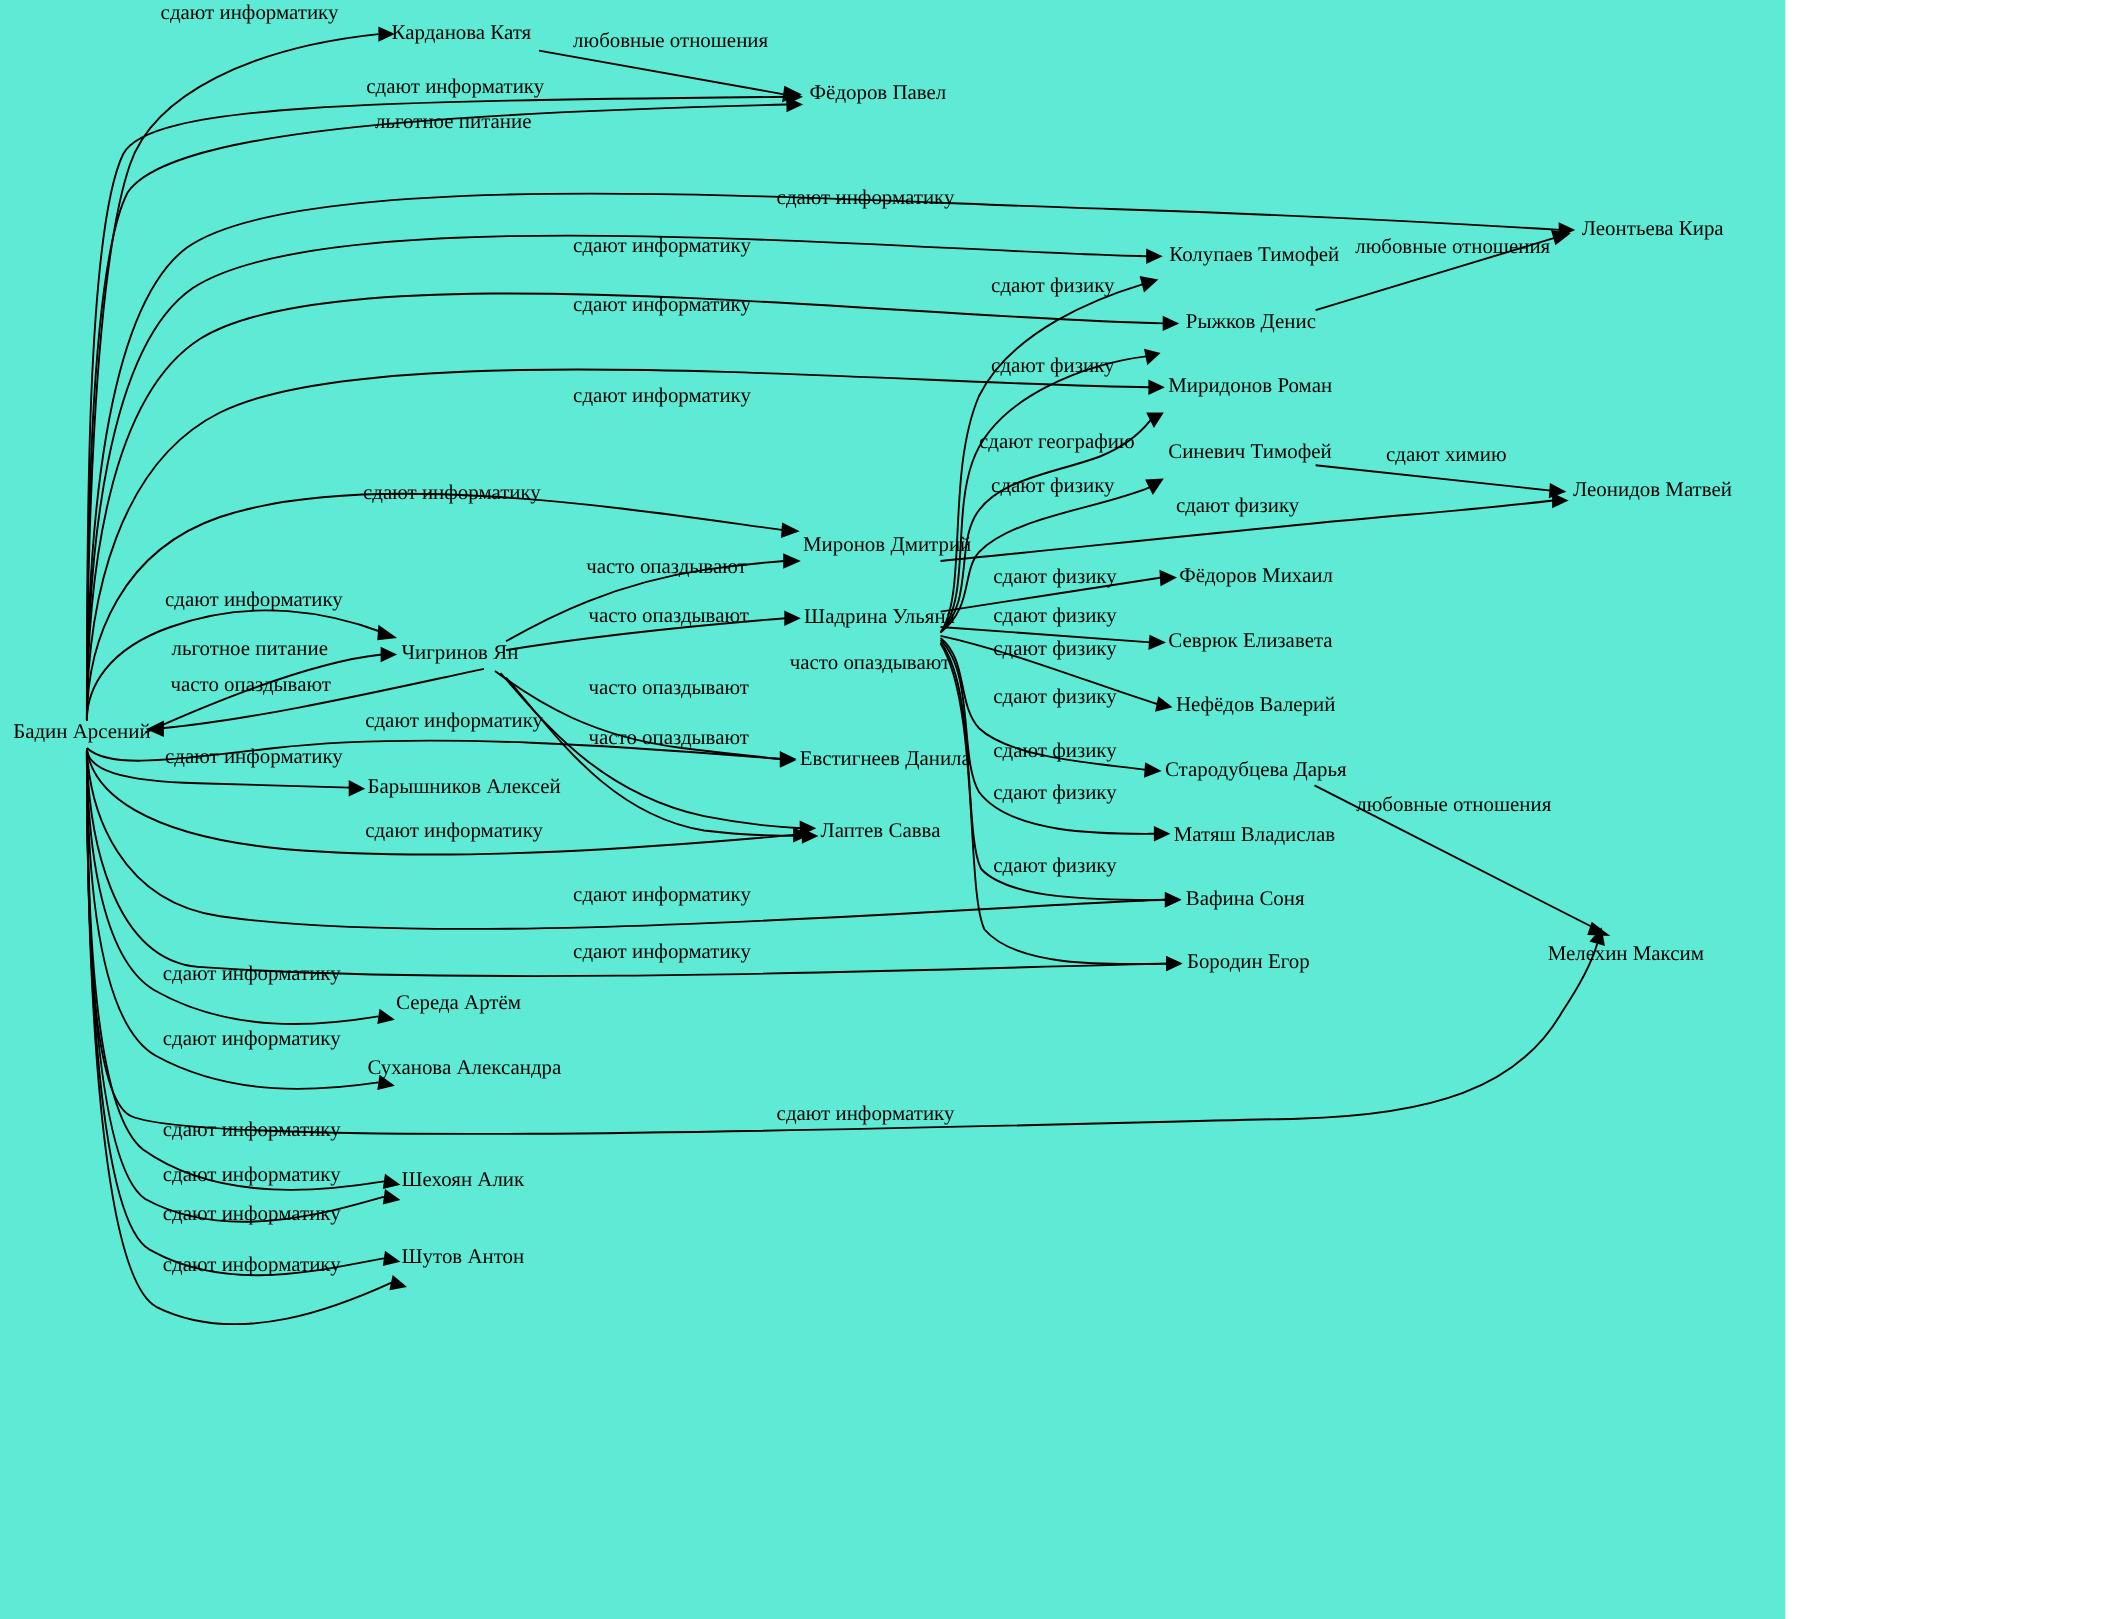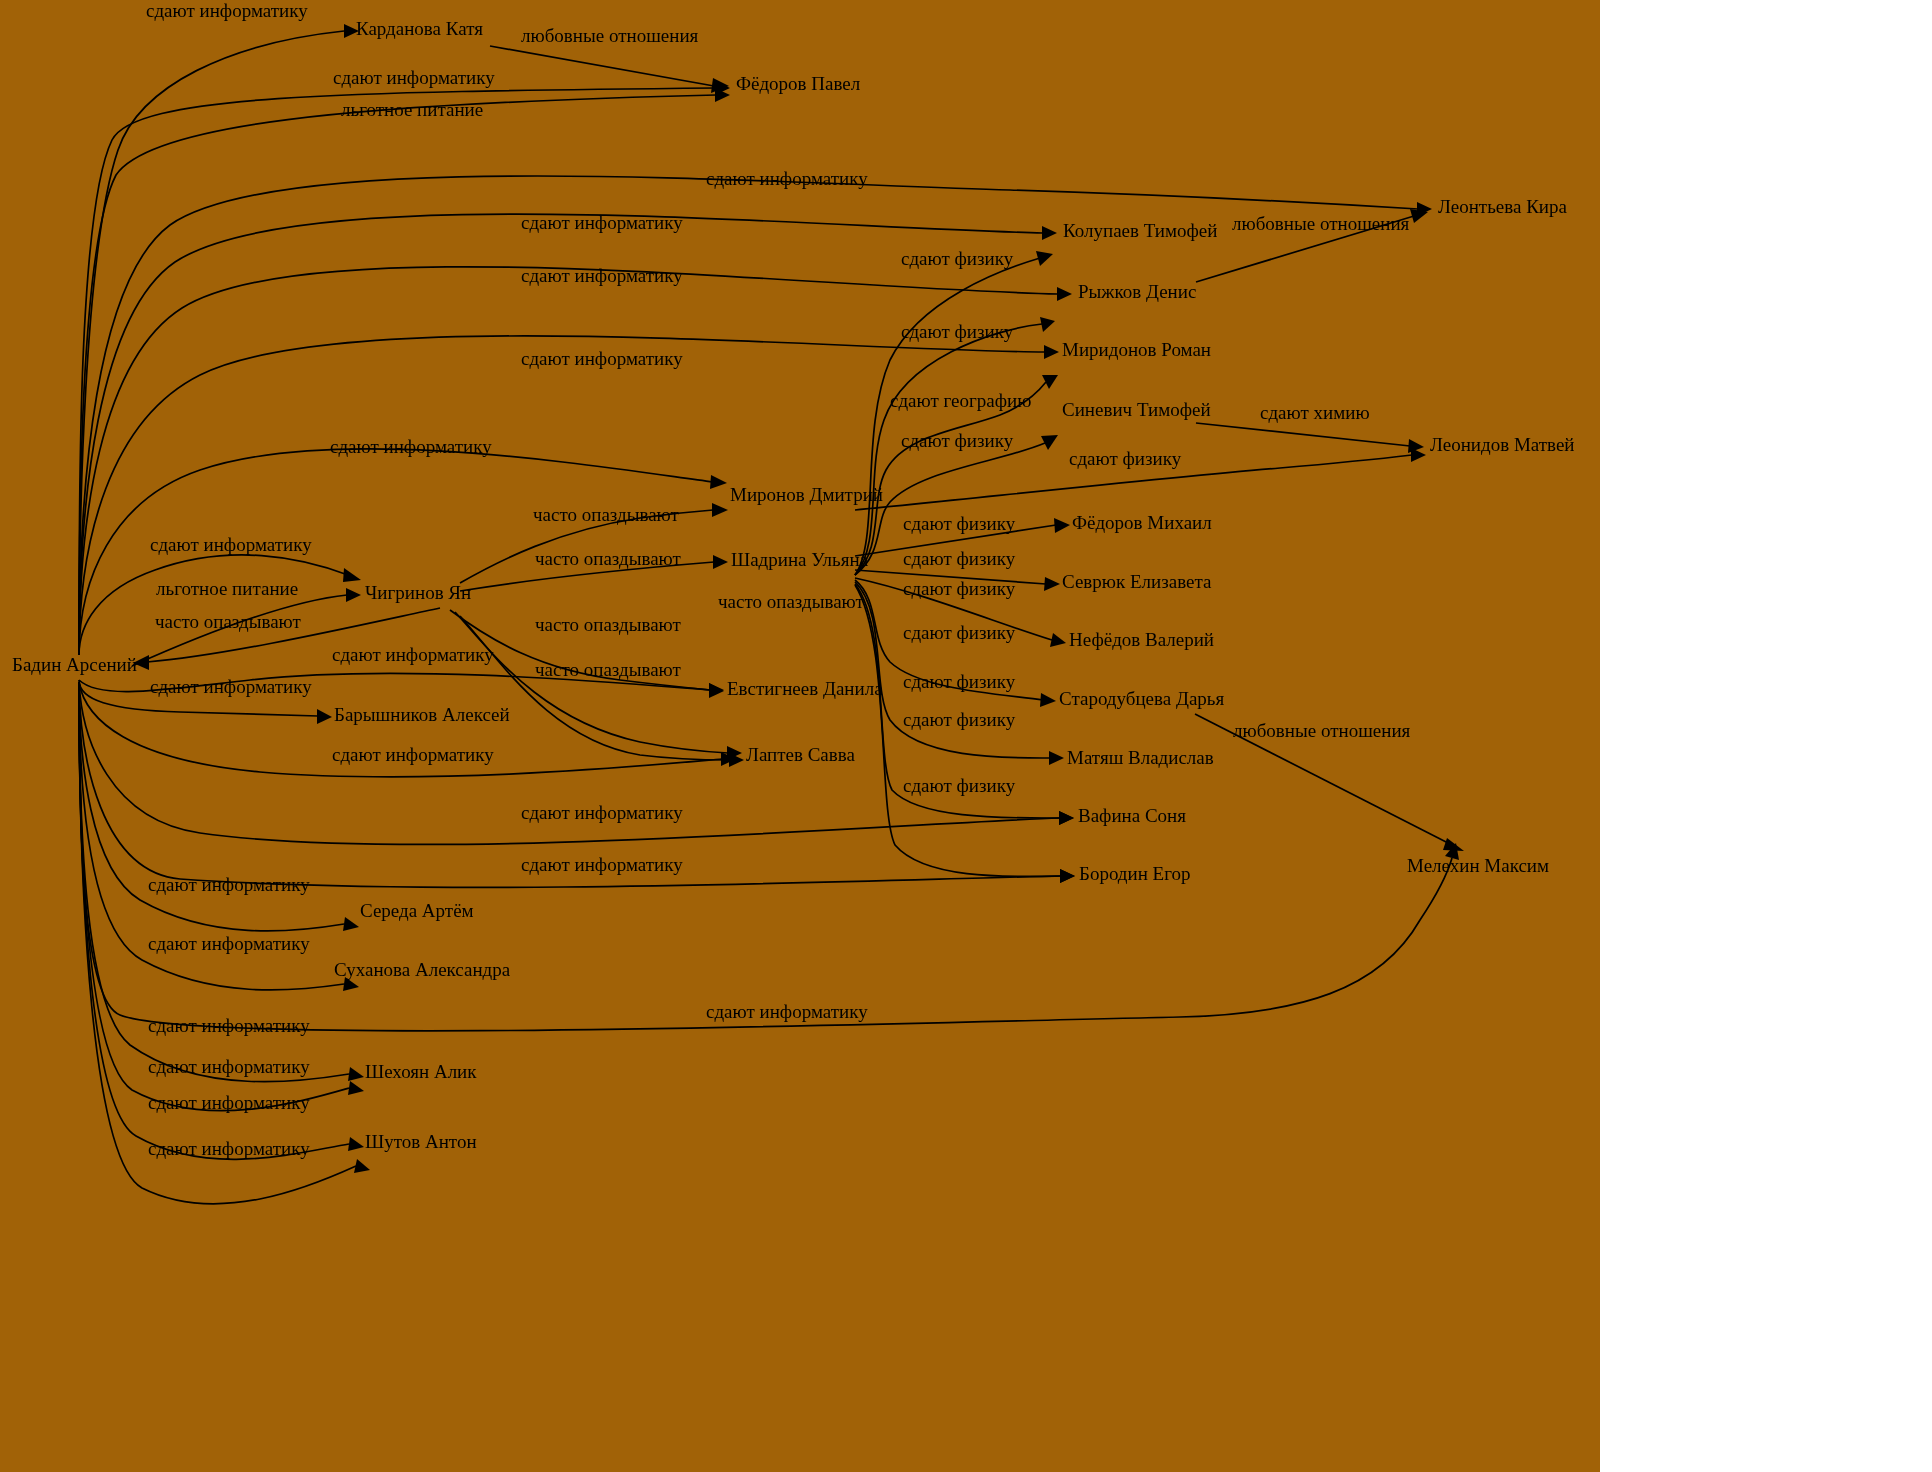--- a/index.html
+++ b/index.html
@@ -4,23 +4,24 @@
 <style>
   html, body {
     margin: 0;
     padding: 0;
     background: #ffffff;
   }
   #graph-root {
     position: relative;
     width: 1600px;
     height: 1472px;
-    background: #a16207;
+    background: #5eead4;
     font-family: "Liberation Serif", "DejaVu Serif", serif;
     overflow: hidden;
+    padding-left: 23px;
   }
   svg#graph-canvas {
     position: absolute;
     left: 0;
     top: 0;
     width: 1932px;
     height: 1472px;
   }
   .edge-path {
     fill: none;

